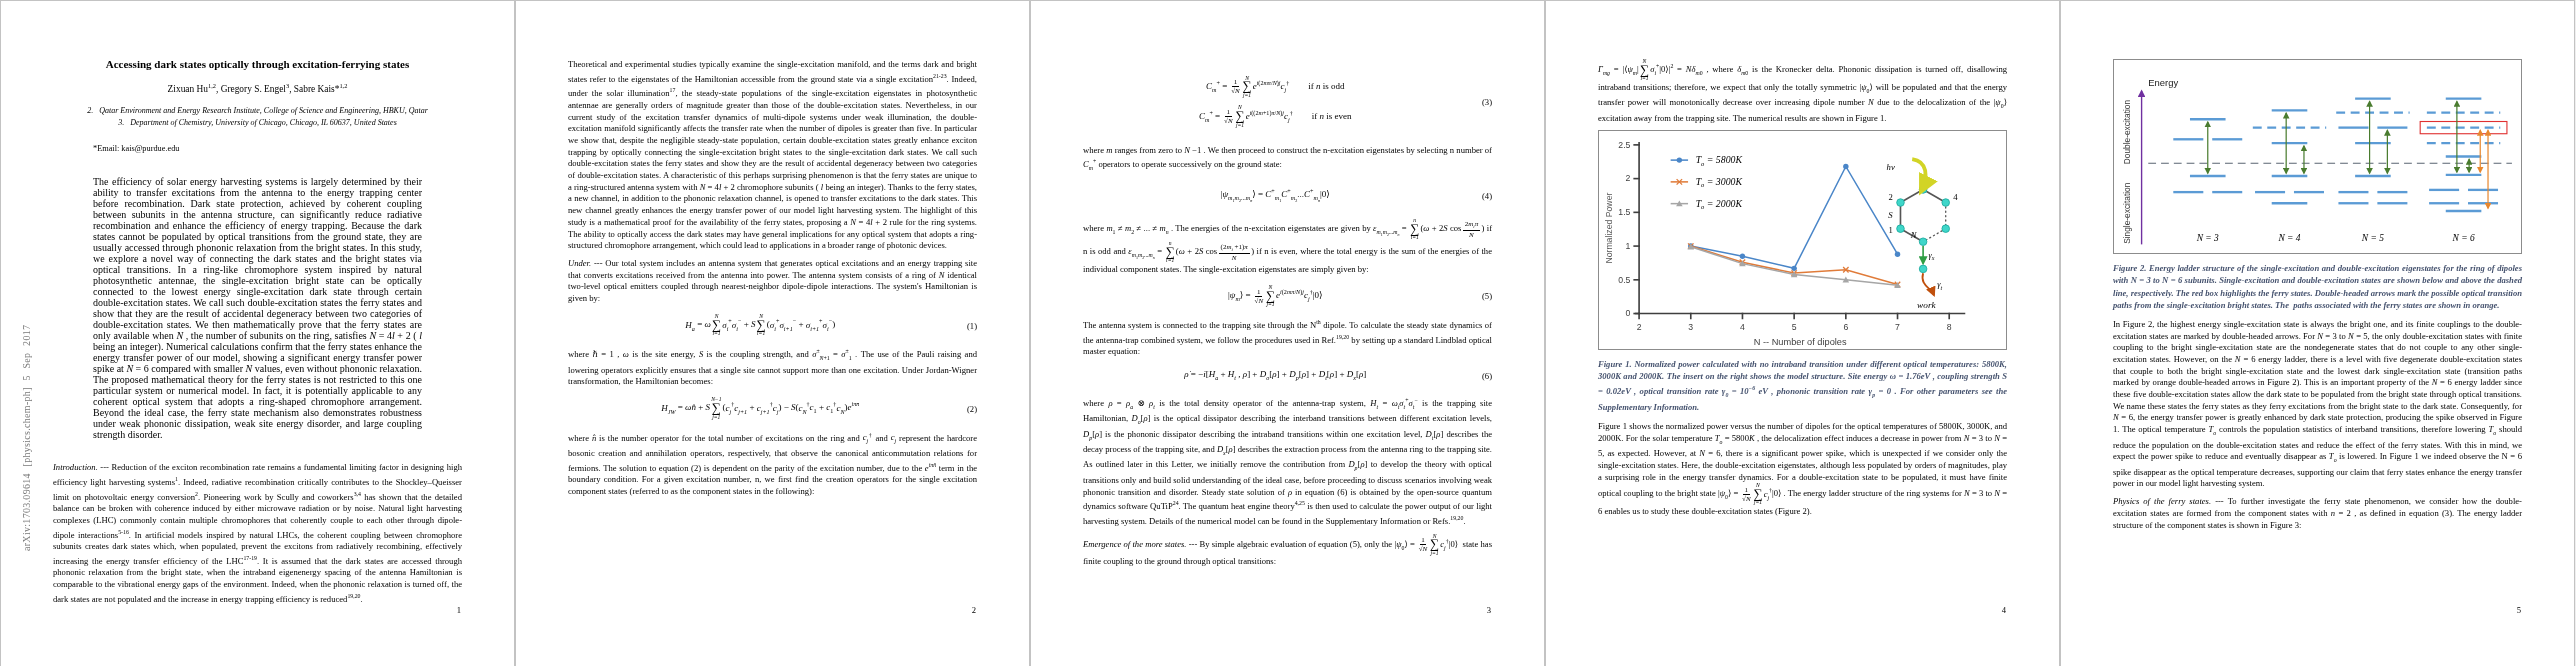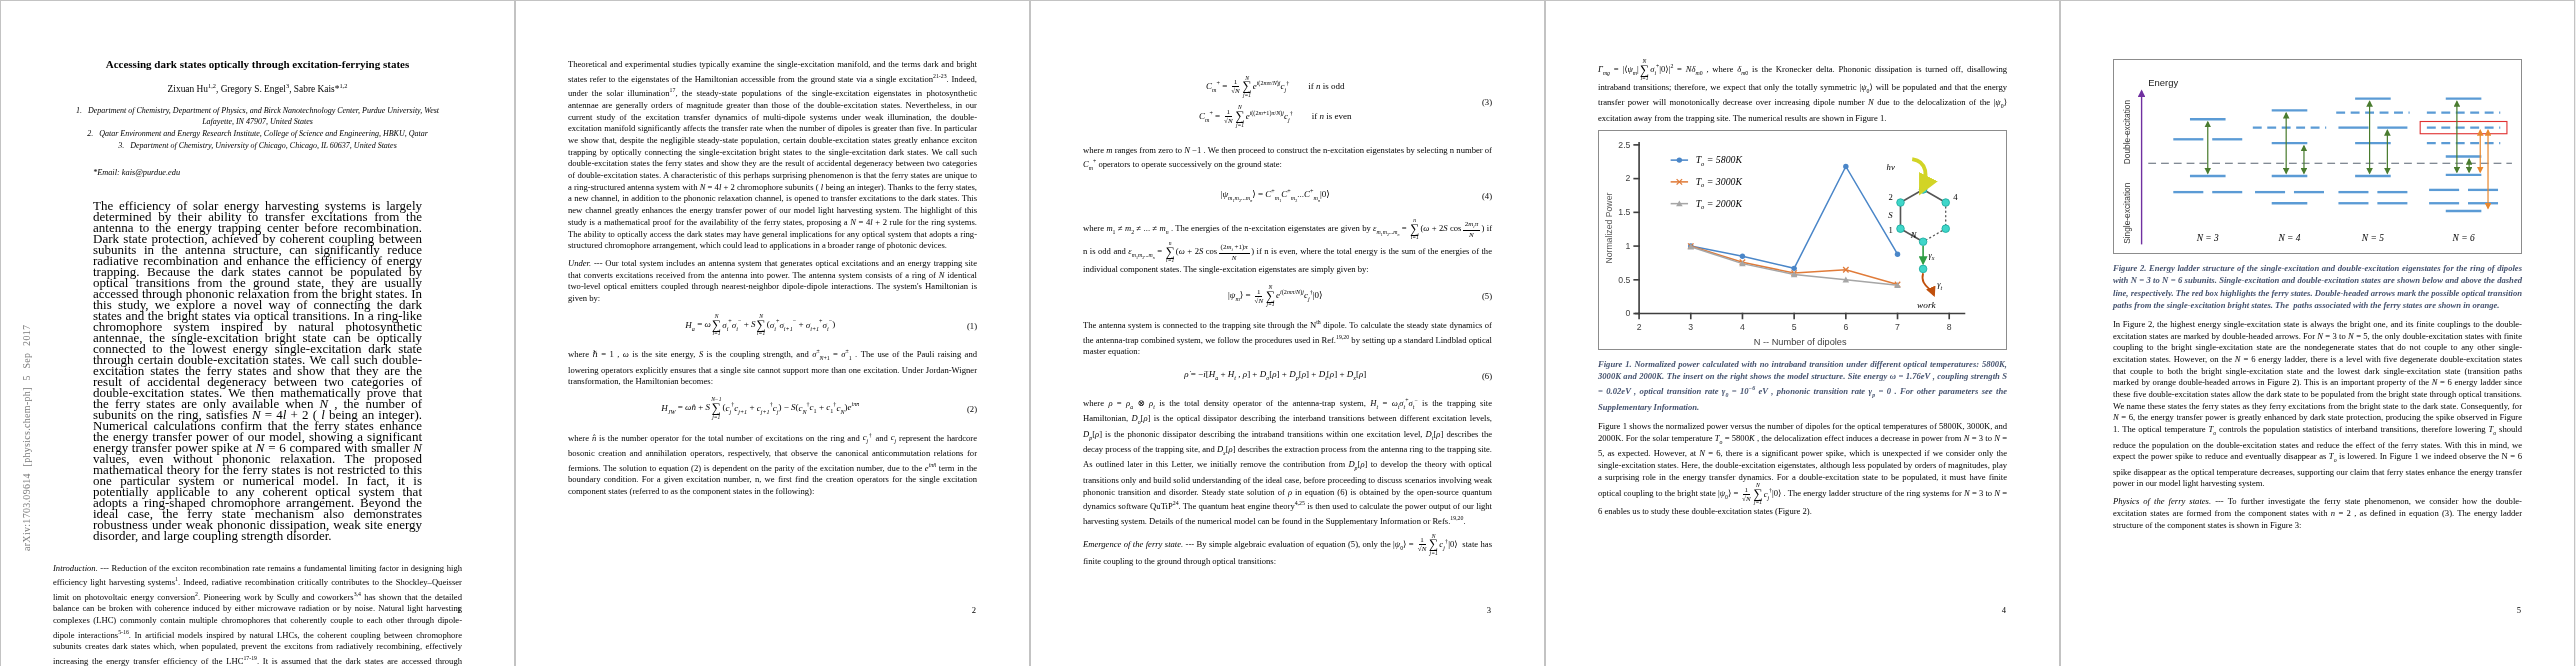--- a/index.html
+++ b/index.html
@@ -9,22 +9,22 @@
   .page{box-sizing:border-box;width:515px;height:667px;background:#fff;
         border:0.6px solid #c3c3c3;position:relative;overflow:hidden;}
   .content{padding:0 52px;}
   .pad-top{padding-top:58px;}
   p,.para{font-size:8.6px;line-height:11.7px;text-align:justify;margin:0 0 6.1px 0;}
   sup{font-size:68%;} sub{font-size:68%;}
   
   .title{font-size:11px;font-weight:bold;text-align:center;margin:0 0 10px 0;line-height:14.5px;}
   .authors{font-size:9.4px;text-align:center;margin:0 0 11px 0;}
   .affil{font-size:8px;font-style:italic;text-align:center;line-height:11px;margin:0 11px 1.1px 11px;}
-  .email{font-size:8.3px;font-style:italic;margin:16.7px 0 0 40px;}
-  .abstract{margin:23px 40px 0 40px;font-size:13px;line-height:11px;text-align:justify;}
+  .email{font-size:8.3px;margin:16.7px 0 0 40px;}
+  .abstract{margin:23px 40px 0 40px;font-size:10px;line-height:11px;text-align:justify;}
   .intro{margin-top:22px;}
   .pageno{position:absolute;bottom:51px;right:53px;font-size:8.6px;}
   .arxiv{position:absolute;left:20px;top:550px;transform-origin:0 0;transform:rotate(-90deg);
          white-space:nowrap;font-size:10px;color:#7a7a7a;letter-spacing:0.3px;word-spacing:3.9px;}
   
   .eq-row{display:flex;align-items:center;margin:9.4px 0;}
   .eq-body{flex:1;text-align:center;font-size:9px;line-height:14.5px;}
   .eq-num{width:24.5px;text-align:right;font-size:8.6px;}
   .eq-stack .eline{margin:7.2px 0;}
   .cond{margin-left:19px;font-style:normal;}
@@ -45,21 +45,20 @@
 </head>
 <body>
 
 <div class="strip">
 
   <div class="page">
     <div class="arxiv">arXiv:1703.09614  [physics.chem-ph]  5 Sep 2017</div>
     <div class="content" style="padding-top:56px;">
       <div class="title">Accessing dark states optically through excitation-ferrying states</div>
       <div class="authors">Zixuan Hu<sup>1,2</sup>, Gregory S. Engel<sup>3</sup>, Sabre Kais*<sup>1,2</sup></div>
-      <div class="affil">1.&nbsp;&nbsp;&nbsp;Department of Chemistry, Department of Physics, and Birck Nanotechnology Center, Purdue University, West Lafayette, IN 47907, United States</div>
       <div class="affil">2.&nbsp;&nbsp;&nbsp;Qatar Environment and Energy Research Institute, College of Science and Engineering, HBKU, Qatar</div>
       <div class="affil">3.&nbsp;&nbsp;&nbsp;Department of Chemistry, University of Chicago, Chicago, IL 60637, United States</div>
       <div class="email">*Email: kais@purdue.edu</div>
       <div class="abstract">The efficiency of solar energy harvesting systems is largely determined by their ability to transfer excitations from the antenna to the energy trapping center before recombination. Dark state protection, achieved by coherent coupling between subunits in the antenna structure, can significantly reduce radiative recombination and enhance the efficiency of energy trapping. Because the dark states cannot be populated by optical transitions from the ground state, they are usually accessed through phononic relaxation from the bright states. In this study, we explore a novel way of connecting the dark states and the bright states via optical transitions. In a ring-like chromophore system inspired by natural photosynthetic antennae, the single-excitation bright state can be optically connected to the lowest energy single-excitation dark state through certain double-excitation states. We call such double-excitation states the ferry states and show that they are the result of accidental degeneracy between two categories of double-excitation states. We then mathematically prove that the ferry states are only available when <i>N</i> , the number of subunits on the ring, satisfies <i>N</i> = 4<i>l</i> + 2 ( <i>l</i> being an integer). Numerical calculations confirm that the ferry states enhance the energy transfer power of our model, showing a significant energy transfer power spike at <i>N</i> = 6 compared with smaller <i>N</i> values, even without phononic relaxation. The proposed mathematical theory for the ferry states is not restricted to this one particular system or numerical model. In fact, it is potentially applicable to any coherent optical system that adopts a ring-shaped chromophore arrangement. Beyond the ideal case, the ferry state mechanism also demonstrates robustness under weak phononic dissipation, weak site energy disorder, and large coupling strength disorder.</div>
       <p class="intro"><i>Introduction.</i> --- Reduction of the exciton recombination rate remains a fundamental limiting factor in designing high efficiency light harvesting systems<sup>1</sup>. Indeed, radiative recombination critically contributes to the Shockley–Queisser limit on photovoltaic energy conversion<sup>2</sup>. Pioneering work by Scully and coworkers<sup>3,4</sup> has shown that the detailed balance can be broken with coherence induced by either microwave radiation or by noise. Natural light harvesting complexes (LHC) commonly contain multiple chromophores that coherently couple to each other through dipole-dipole interactions<sup>5-16</sup>. In artificial models inspired by natural LHCs, the coherent coupling between chromophore subunits creates dark states which, when populated, prevent the excitons from radiatively recombining, effectively increasing the energy transfer efficiency of the LHC<sup>17-19</sup>. It is assumed that the dark states are accessed through phononic relaxation from the bright state, when the intraband eigenenergy spacing of the antenna Hamiltonian is comparable to the vibrational energy gaps of the environment. Indeed, when the phononic relaxation is turned off, the dark states are not populated and the increase in energy trapping efficiency is reduced<sup>19,20</sup>.</p>
     </div>
     <div class="pageno">1</div>
   </div>
 
   <div class="page">
@@ -145,21 +144,21 @@
               <span class="b"><i>j</i>=1</span>
             </span><i>e</i><sup><i>i</i>(2<i>mπ</i>/<i>N</i>)<i>j</i></sup><i>c<sub>j</sub></i><sup>†</sup>|0⟩</div>
         <div class="eq-num">(5)</div>
       </div>
       <p>The antenna system is connected to the trapping site through the N<sup>th</sup> dipole. To calculate the steady state dynamics of the antenna-trap combined system, we follow the procedures used in Ref.<sup>19,20</sup> by setting up a standard Lindblad optical master equation:</p>
       <div class="eq-row">
         <div class="eq-body"><i>ρ̇</i> = −<i>i</i>[<i>H<sub>a</sub></i> + <i>H<sub>t</sub></i> , <i>ρ</i>] + <i>D<sub>o</sub></i>[<i>ρ</i>] + <i>D<sub>p</sub></i>[<i>ρ</i>] + <i>D<sub>t</sub></i>[<i>ρ</i>] + <i>D<sub>x</sub></i>[<i>ρ</i>]</div>
         <div class="eq-num">(6)</div>
       </div>
       <p>where <i>ρ</i> = <i>ρ<sub>a</sub></i> ⊗ <i>ρ<sub>t</sub></i> is the total density operator of the antenna-trap system, <i>H<sub>t</sub></i> = <i>ω<sub>t</sub>σ<sub>t</sub></i><sup>+</sup><i>σ<sub>t</sub></i><sup>−</sup> is the trapping site Hamiltonian, <i>D<sub>o</sub></i>[<i>ρ</i>] is the optical dissipator describing the interband transitions between different excitation levels, <i>D<sub>p</sub></i>[<i>ρ</i>] is the phononic dissipator describing the intraband transitions within one excitation level, <i>D<sub>t</sub></i>[<i>ρ</i>] describes the decay process of the trapping site, and <i>D<sub>x</sub></i>[<i>ρ</i>] describes the extraction process from the antenna ring to the trapping site. As outlined later in this Letter, we initially remove the contribution from <i>D<sub>p</sub></i>[<i>ρ</i>] to develop the theory with optical transitions only and build solid understanding of the ideal case, before proceeding to discuss scenarios involving weak phononic transition and disorder. Steady state solution of <i>ρ</i> in equation (6) is obtained by the open-source quantum dynamics software QuTiP<sup>24</sup>. The quantum heat engine theory<sup>4,25</sup> is then used to calculate the power output of our light harvesting system. Details of the numerical model can be found in the Supplementary Information or Refs.<sup>19,20</sup>.</p>
-      <p><i>Emergence of the ferry state.</i> --- By simple algebraic evaluation of equation (5), only the |<i>ψ</i><sub>0</sub>⟩ = <span class="frac">
+      <p><i>Emergence of the more states.</i> --- By simple algebraic evaluation of equation (5), only the |<i>ψ</i><sub>0</sub>⟩ = <span class="frac">
             <span class="ft">1</span>
             <span class="fb">√<i>N</i></span>
           </span><span class="sum">
             <span class="t"><i>N</i></span>
             <span class="s">∑</span>
             <span class="b"><i>j</i>=1</span>
           </span><i>c<sub>j</sub></i><sup>†</sup>|0⟩&nbsp; state has finite coupling to the ground through optical transitions:</p>
     </div>
     <div class="pageno">3</div>
   </div>

